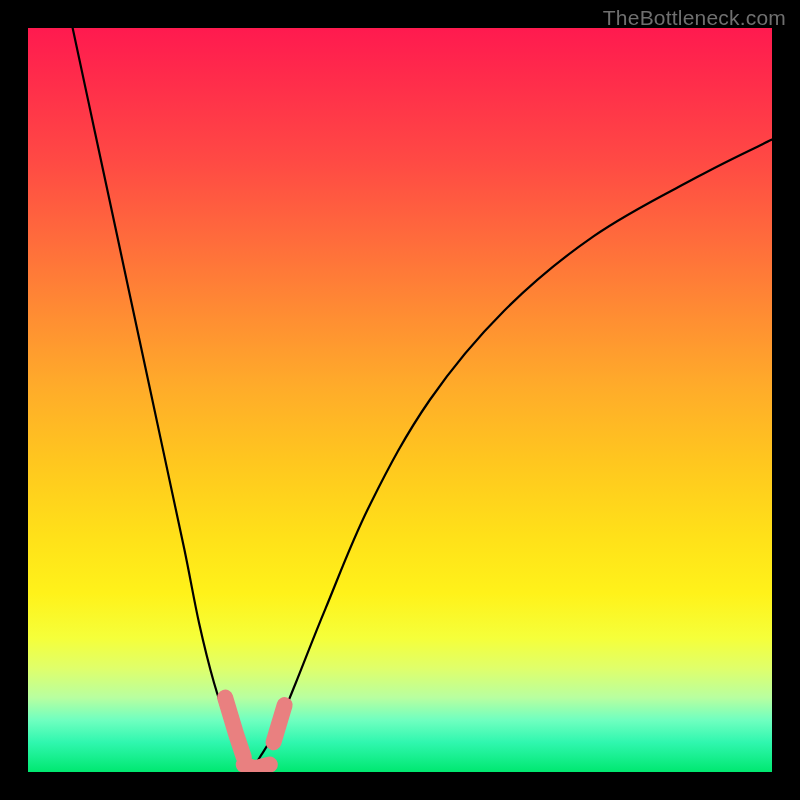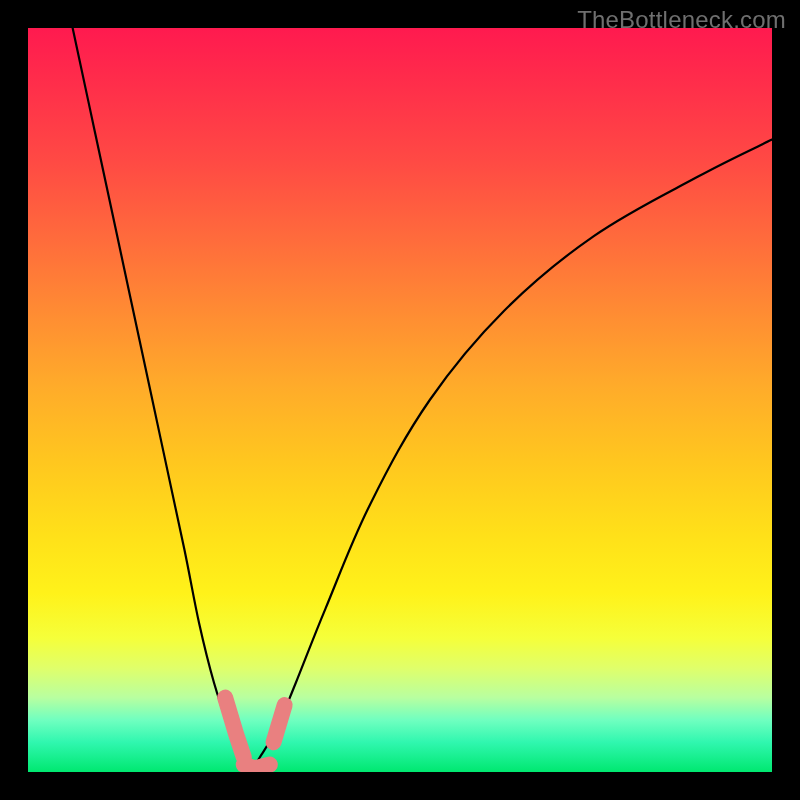--- a/index.html
+++ b/index.html
@@ -38,21 +38,21 @@
       #70ffc0 93%,
       #30f7af 96%,
       #00e870 100%
     );
   }
   .watermark {
     position: absolute;
     top: 6px;
     right: 14px;
     color: #6f6f6f;
-    font-size: 24px;
+    font-size: 21px;
     letter-spacing: 0.2px;
     font-weight: 400;
   }
   svg.curve {
     position: absolute;
     inset: 0;
     width: 744px;
     height: 744px;
     overflow: visible;
   }

